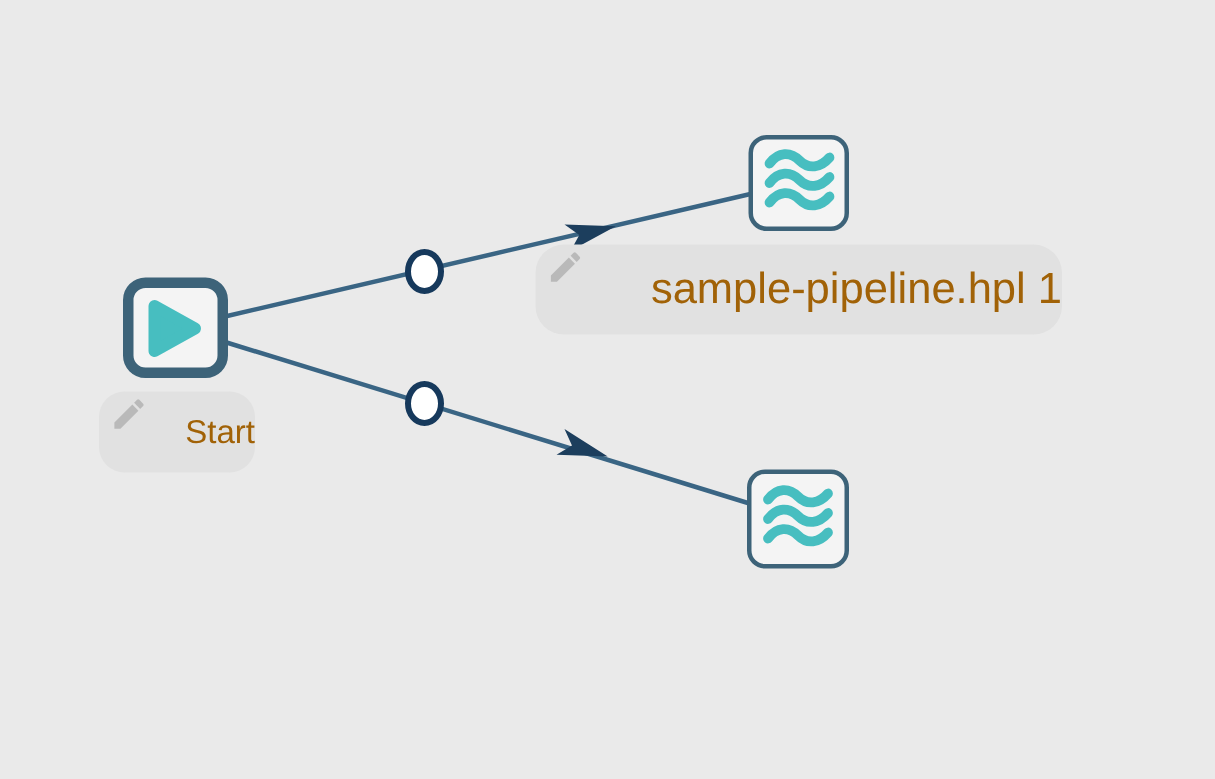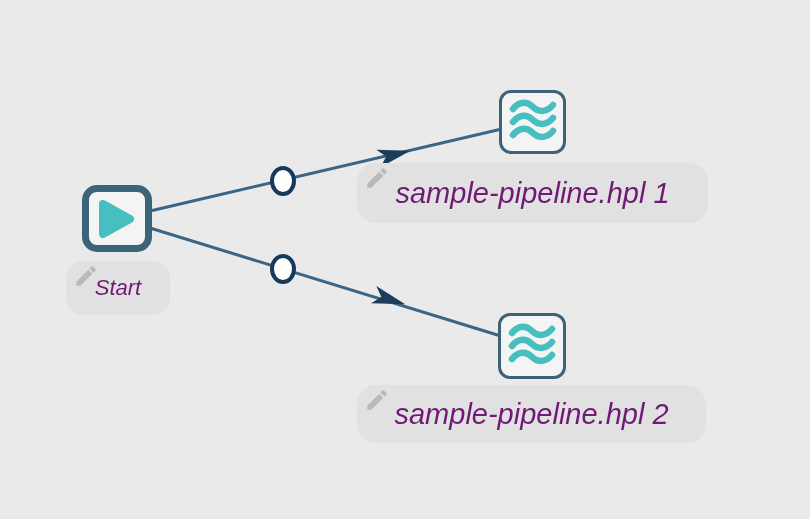--- a/index.html
+++ b/index.html
@@ -28,24 +28,23 @@
   .node.start {
     left: 82px; top: 185px; width: 70px; height: 67px;
     border-width: 7px; border-radius: 15px;
   }
   .node.pipeline1 { left: 499px; top: 90px;  width: 67px; height: 64px; }
   .node.pipeline2 { left: 498px; top: 313px; width: 68px; height: 66px; }
   .label-pill {
     position: absolute;
     background: #e1e1e1;
     border-radius: 19px;
-    display: flex; align-items: center; justify-content: center;
-    color: #701a75;
+    display: flex; align-items: center; justify-content: flex-end;
+    color: #a16207;
     white-space: nowrap;
-    font-style: italic;
   }
   .label-pill.start-label {
     left: 66px; top: 261px; width: 104px; height: 54px;
     border-radius: 17px; font-size: 22px;
   }
   .label-pill.p1-label { left: 357px; top: 163px; width: 351px; height: 60px; font-size: 29px; }
   .label-pill.p2-label { left: 357px; top: 385px; width: 349px; height: 58px; font-size: 29px; }
   .pencil {
     position: absolute; left: 7px; top: 2px;
     width: 26px; height: 26px;
@@ -99,20 +98,14 @@
 
   <div class="node pipeline2">
     <svg width="50" height="48" viewBox="0 0 50 48">
       <g fill="none" stroke="#47bec0" stroke-width="6.5" stroke-linecap="round">
         <path d="M5 11 C 11 3, 19 3, 25 9 C 31 15, 39 14, 45 7"></path>
         <path d="M5 24 C 11 16, 19 16, 25 22 C 31 28, 39 27, 45 20"></path>
         <path d="M5 37 C 11 29, 19 29, 25 35 C 31 41, 39 40, 45 33"></path>
       </g>
     </svg>
   </div>
-  <div class="label-pill p2-label">
-    <svg class="pencil" viewBox="0 0 24 24">
-      <path fill="#9a9a9a" d="M3 17.25V21h3.75L17.81 9.94l-3.75-3.75L3 17.25zM20.71 7.04c.39-.39.39-1.02 0-1.41l-2.34-2.34a.996.996 0 0 0-1.41 0l-1.83 1.83 3.75 3.75 1.83-1.83z"></path>
-    </svg>
-    <span class="label-text">sample-pipeline.hpl 2</span>
-  </div>
 
 </div>
 
 </body></html>

